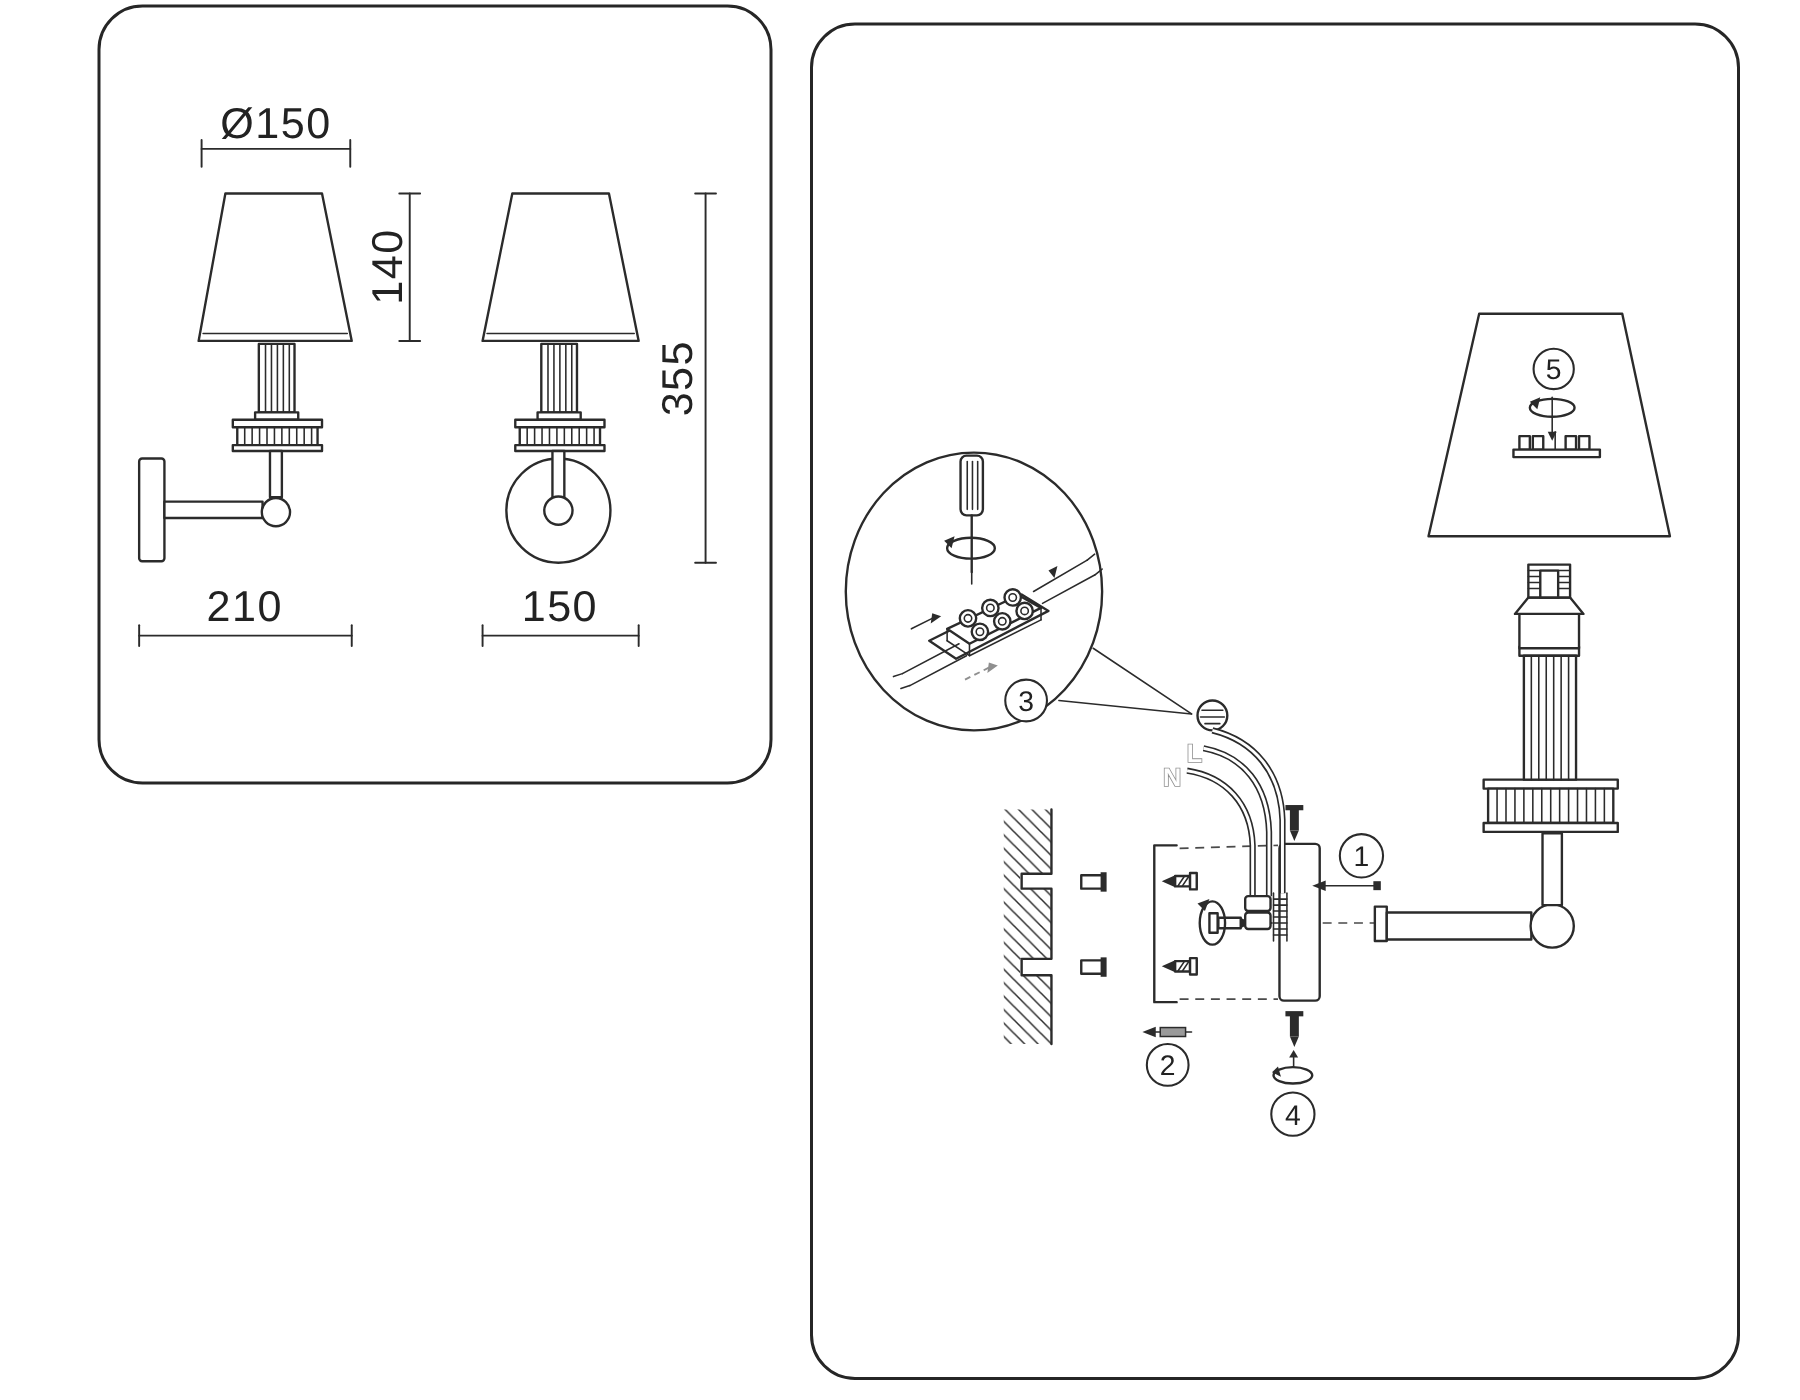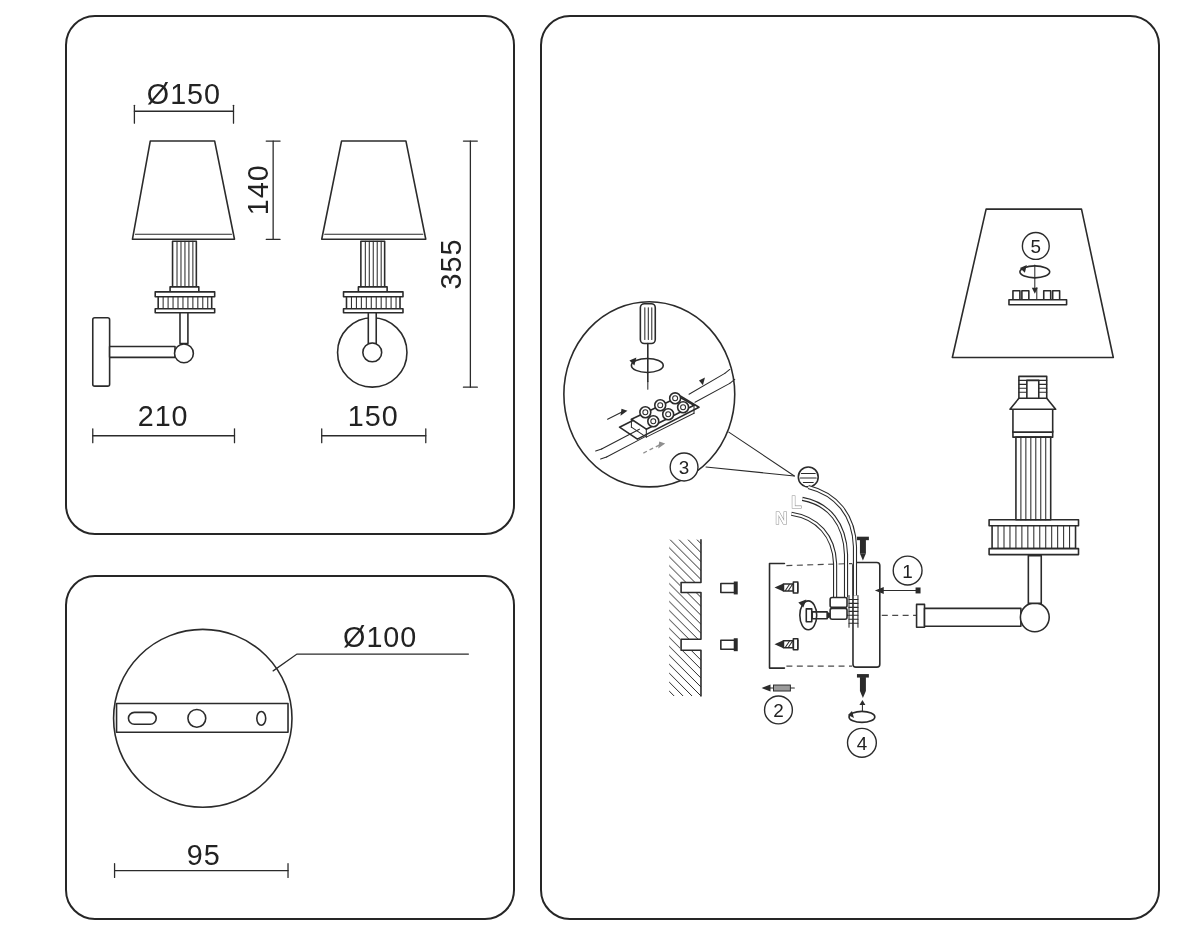--- a/index.html
+++ b/index.html
@@ -1,19 +1,19 @@
 <!DOCTYPE html>
 <html><head>
 <meta charset="utf-8">
 <style>
   html,body{margin:0;padding:0;background:#ffffff;}
   #stage{position:relative;width:1200px;height:933px;background:#fff;overflow:hidden;
          font-family:"Liberation Sans",sans-serif;}
   .panel{position:absolute;border:2.5px solid #262626;border-radius:30px;background:#fff;box-sizing:border-box;}
-  #panel-dims{left:65px;top:15px;width:450px;height:520px;}
+  #panel-dims{left:65px;top:3px;width:450px;height:520px;}
   #panel-base{left:65px;top:575px;width:450px;height:345px;}
   #panel-assembly{left:540px;top:15px;width:620px;height:905px;}
   .panel svg{position:absolute;left:0;top:0;width:100%;height:100%;}
   .ln{fill:none;stroke:#2b2b2b;stroke-width:1.6;stroke-linecap:round;stroke-linejoin:round;}
   .thin{stroke-width:1.05;}
   .wfill{fill:#fff;stroke:#2b2b2b;stroke-width:1.6;stroke-linejoin:round;}
   .blk{fill:#2b2b2b;stroke:none;}
   .dim{stroke:#2b2b2b;stroke-width:1.3;fill:none;stroke-linecap:round;}
   .dash{stroke:#4a4a4a;stroke-width:1.15;fill:none;stroke-dasharray:6 4.5;}
   .gdash{stroke:#8f8f8f;stroke-width:1.3;fill:none;stroke-dasharray:4 3;}
@@ -131,41 +131,20 @@
       </g>
       <g>
         <text class="dimtext" x="309" y="412" text-anchor="middle">150</text>
         <line class="dim" x1="257" y1="422" x2="362" y2="422"></line>
         <line class="dim" x1="257" y1="415" x2="257" y2="429"></line>
         <line class="dim" x1="362" y1="415" x2="362" y2="429"></line>
       </g>
     </svg>
   </div>
 
-  <div class="panel" id="panel-base">
-    <svg viewBox="0 0 450 345" preserveAspectRatio="none">
-      <circle class="wfill" cx="137" cy="143" r="90"></circle>
-      <g>
-        <rect class="wfill" x="50" y="128" width="173" height="29"></rect>
-        <rect class="wfill" x="62" y="137" width="28" height="12" rx="6"></rect>
-        <circle class="wfill" cx="131" cy="143" r="9"></circle>
-        <ellipse class="wfill" cx="196" cy="143" rx="4.5" ry="7"></ellipse>
-      </g>
-      <g>
-        <path class="dim" d="M208,95 L232,78 L405,78"></path>
-        <text class="dimtext" x="316" y="71" text-anchor="middle">Ø100</text>
-      </g>
-      <g>
-        <text class="dimtext" x="138" y="291" text-anchor="middle">95</text>
-        <line class="dim" x1="48" y1="297" x2="223" y2="297"></line>
-        <line class="dim" x1="48" y1="290" x2="48" y2="304"></line>
-        <line class="dim" x1="223" y1="290" x2="223" y2="304"></line>
-      </g>
-    </svg>
-  </div>
 
   <div class="panel" id="panel-assembly">
     <svg viewBox="0 0 620 905" preserveAspectRatio="none">
       <defs>
         <pattern id="hatch" width="9" height="9" patternUnits="userSpaceOnUse">
           <path d="M-2,7 l4,4 M0,0 l9,9 M7,-2 l4,4" stroke="#2b2b2b" stroke-width="1"></path>
         </pattern>
       </defs>
 
       <g>

